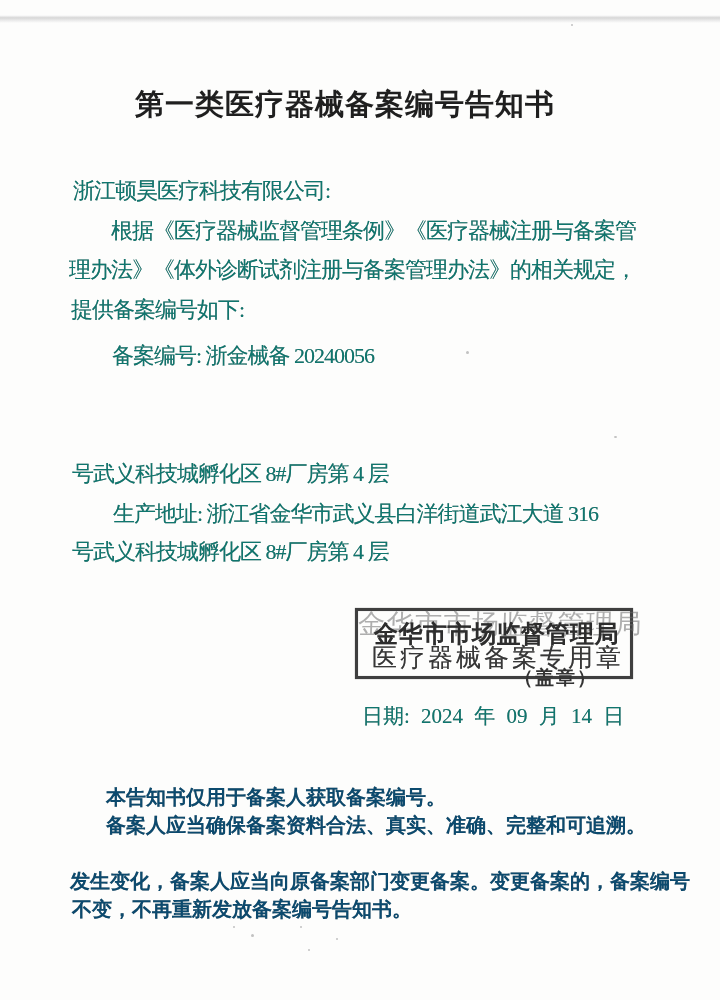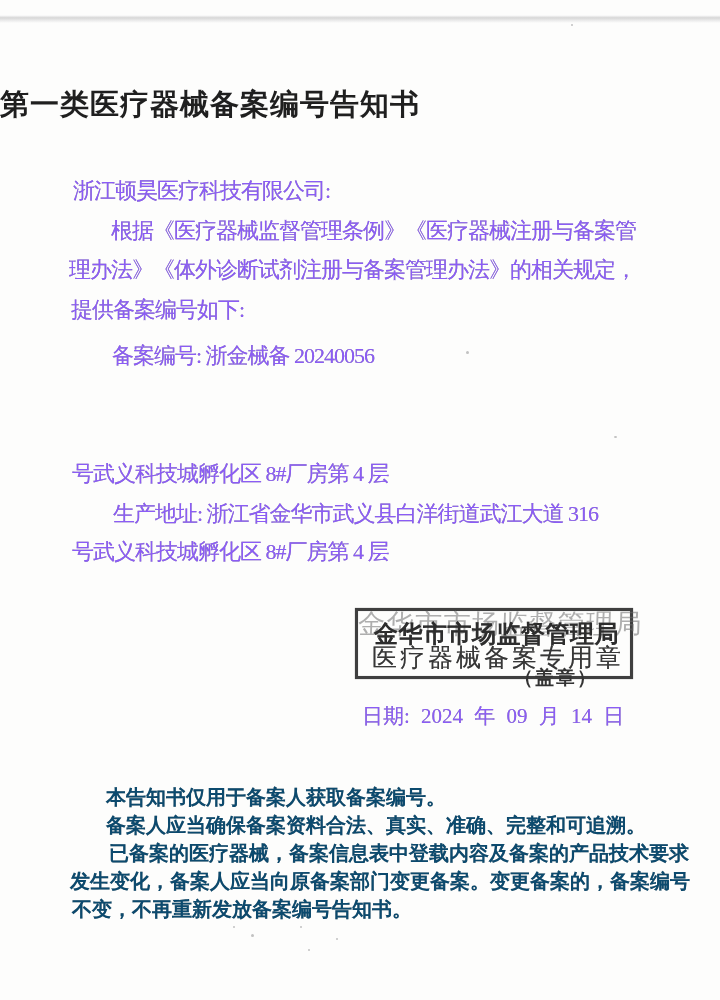--- a/index.html
+++ b/index.html
@@ -10,28 +10,28 @@
     overflow:hidden;
     font-family:"Liberation Serif","DejaVu Serif",serif;
     color:#262626;
   }
   .scan-edge{
     position:absolute;top:15px;left:0;width:720px;height:8px;
     background:linear-gradient(to bottom,#ffffff 0%,#d7d7d7 35%,#ececec 70%,#fdfdfc 100%);
   }
   .title{
     position:absolute;top:85px;left:0;width:690px;margin:0;
-    text-align:left;
+    text-align:center;
     font-family:"Liberation Sans","DejaVu Sans",sans-serif;
     font-weight:700;font-size:29px;letter-spacing:1px;
     color:#1f1f1f;
   }
   .line{
     position:absolute;white-space:pre;line-height:1;
-    font-size:22px;letter-spacing:-1px;color:#8b5cf6;
+    font-size:22px;letter-spacing:-1px;color:#0f766e;
     text-shadow:0 0 0.5px rgba(30,30,30,0.45);
   }
   .note{
     font-size:20px;letter-spacing:0;color:#0c4a6e;
     text-shadow:0 0 0.4px rgba(30,30,30,0.4);
     font-weight:bold;
   }
   .date{font-size:21px;word-spacing:6px;letter-spacing:0;}
   .stamp-box{
     position:absolute;left:355px;top:608px;width:272px;height:65px;
@@ -82,21 +82,20 @@
   <div class="stamp-box"></div>
   <div class="stamp-ghost">金华市市场监督管理局</div>
   <div class="stamp-auth">金华市市场监督管理局</div>
   <div class="stamp-sealname">医疗器械备案专用章</div>
   <div class="stamp-sealnote">（盖章）</div>
 
   <div class="line date" style="top:706px;left:362px">日期: 2024 年 09 月 14 日</div>
 
   <div class="line note" style="top:787px;left:106px">本告知书仅用于备案人获取备案编号。</div>
   <div class="line note" style="top:815px;left:106px">备案人应当确保备案资料合法、真实、准确、完整和可追溯。</div>
-  <div class="line note" style="top:843px;left:109px">已备案的医疗器械，备案信息表中登载内容及备案的产品技术要求</div>
   <div class="line note" style="top:871px;left:70px">发生变化，备案人应当向原备案部门变更备案。变更备案的，备案编号</div>
   <div class="line note" style="top:899px;left:72px">不变，不再重新发放备案编号告知书。</div>
 
   <div class="speck" style="left:571px;top:24px;width:2px;height:2px"></div>
   <div class="speck" style="left:466px;top:351px;width:3px;height:3px"></div>
   <div class="speck" style="left:614px;top:436px;width:3px;height:2px"></div>
   <div class="speck" style="left:233px;top:926px;width:2px;height:2px"></div>
   <div class="speck" style="left:300px;top:926px;width:2px;height:2px"></div>
   <div class="speck" style="left:251px;top:934px;width:3px;height:3px"></div>
   <div class="speck" style="left:336px;top:938px;width:2px;height:2px"></div>

